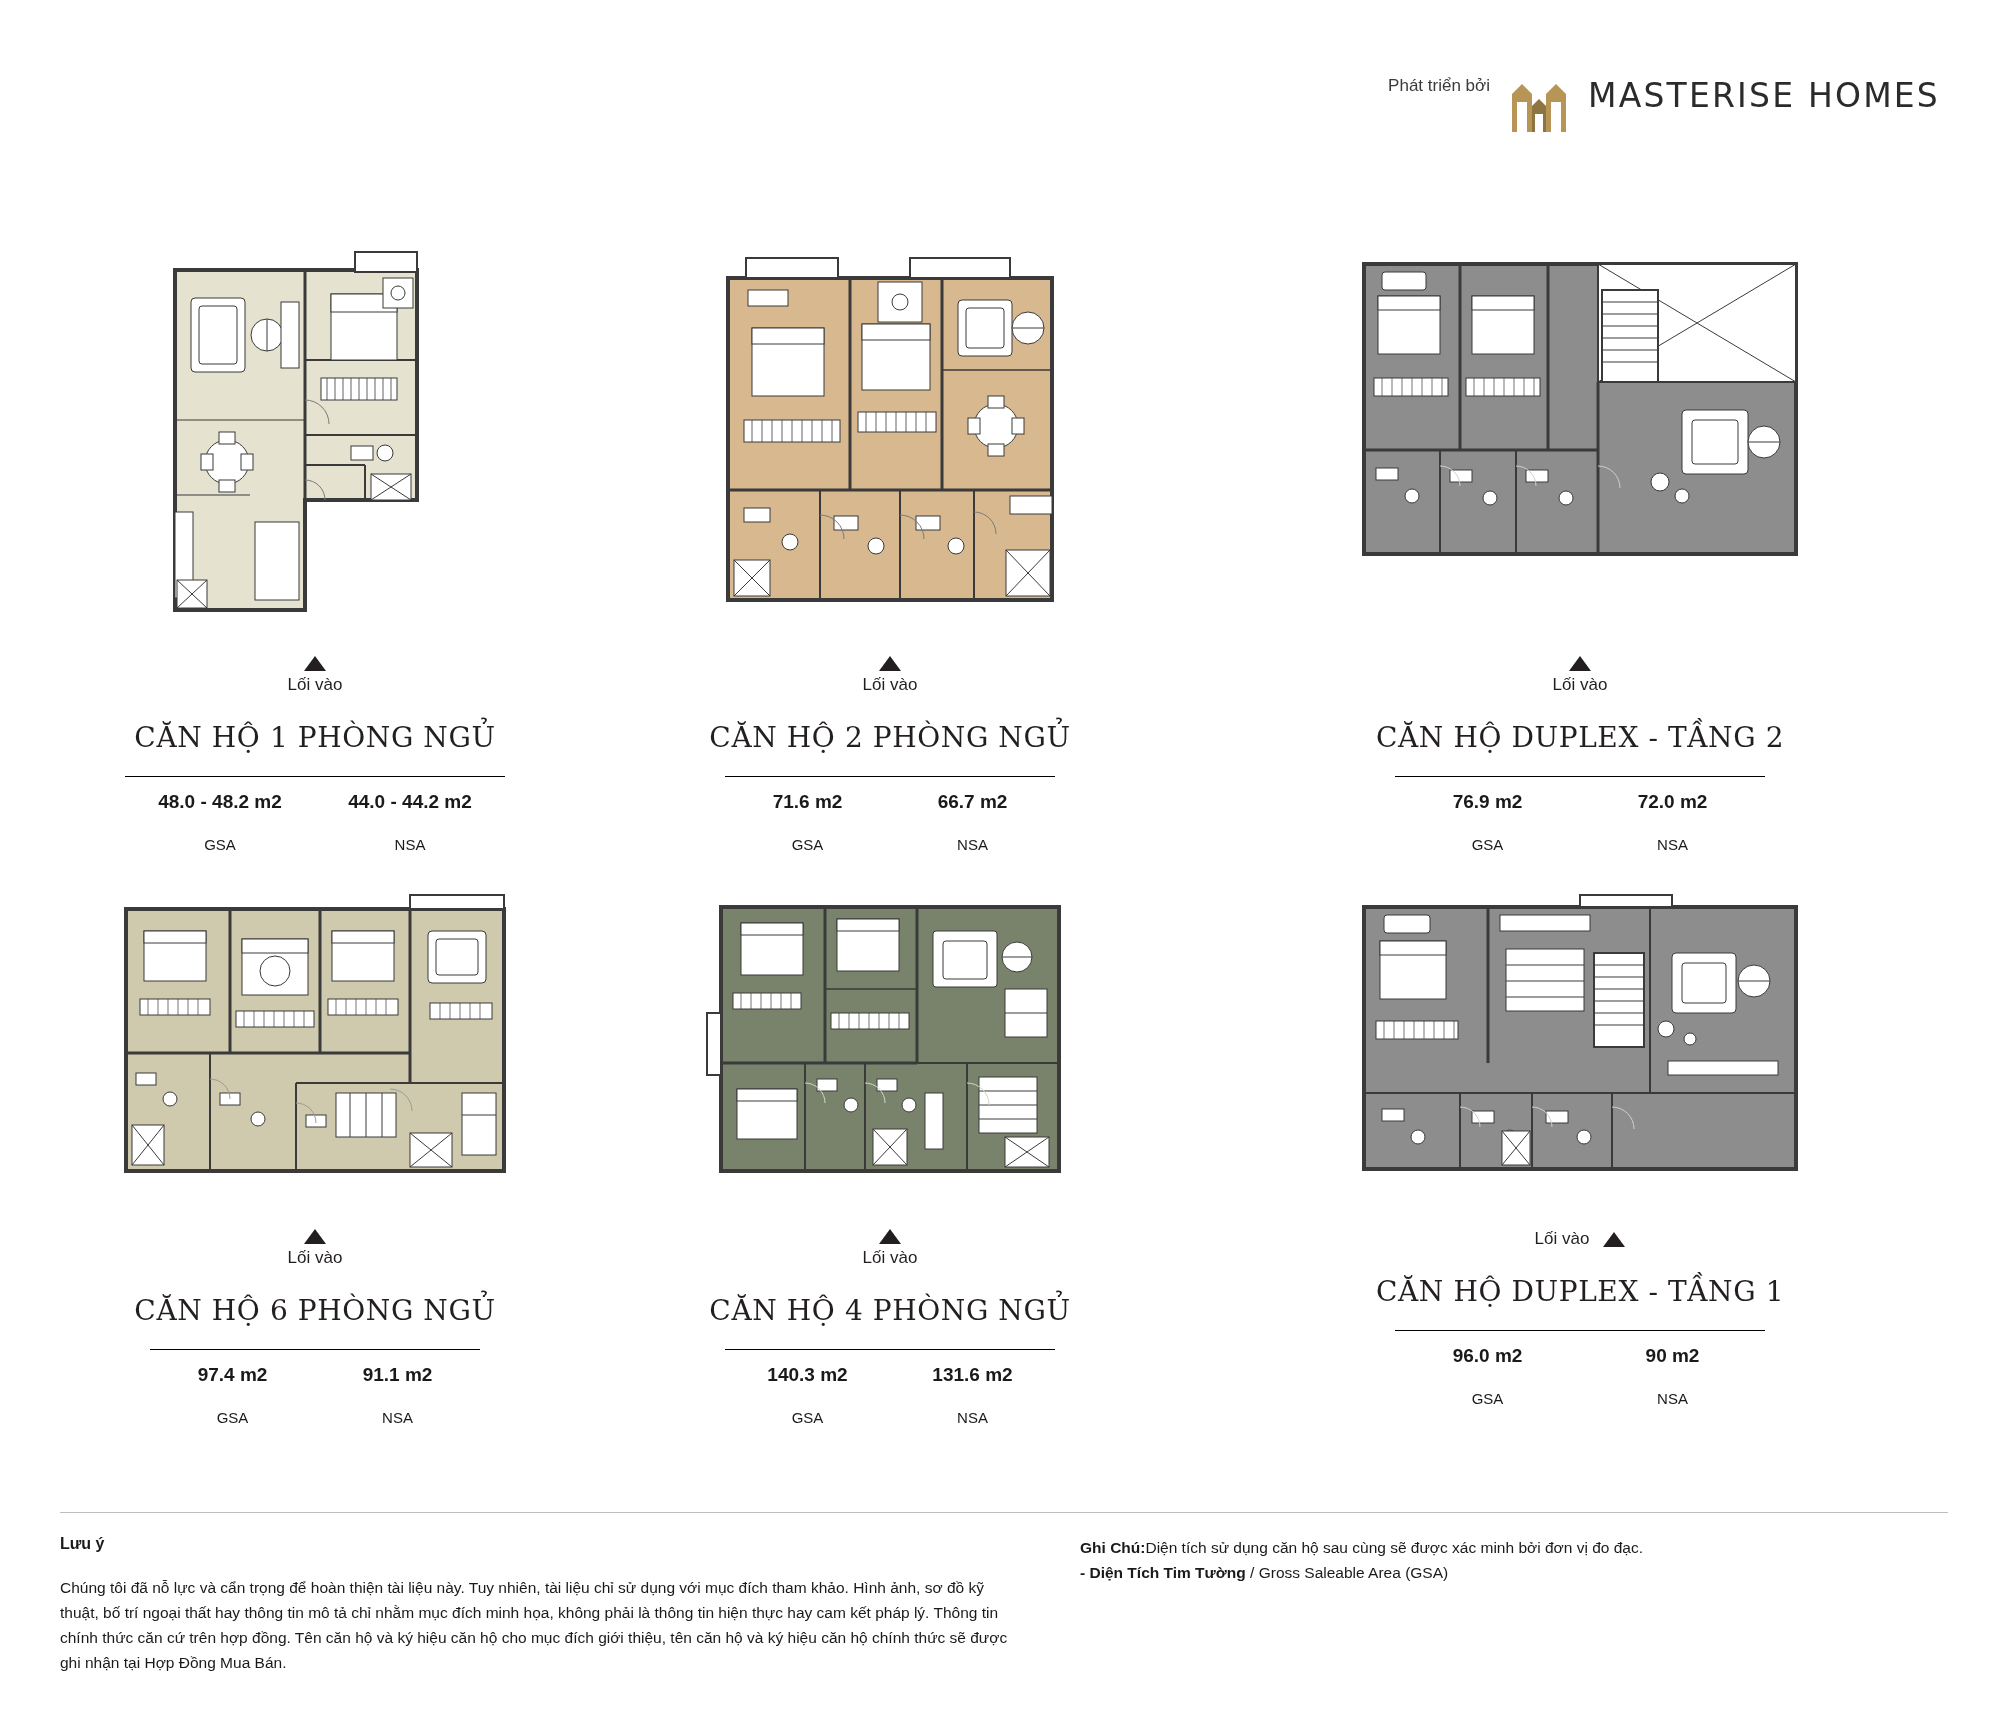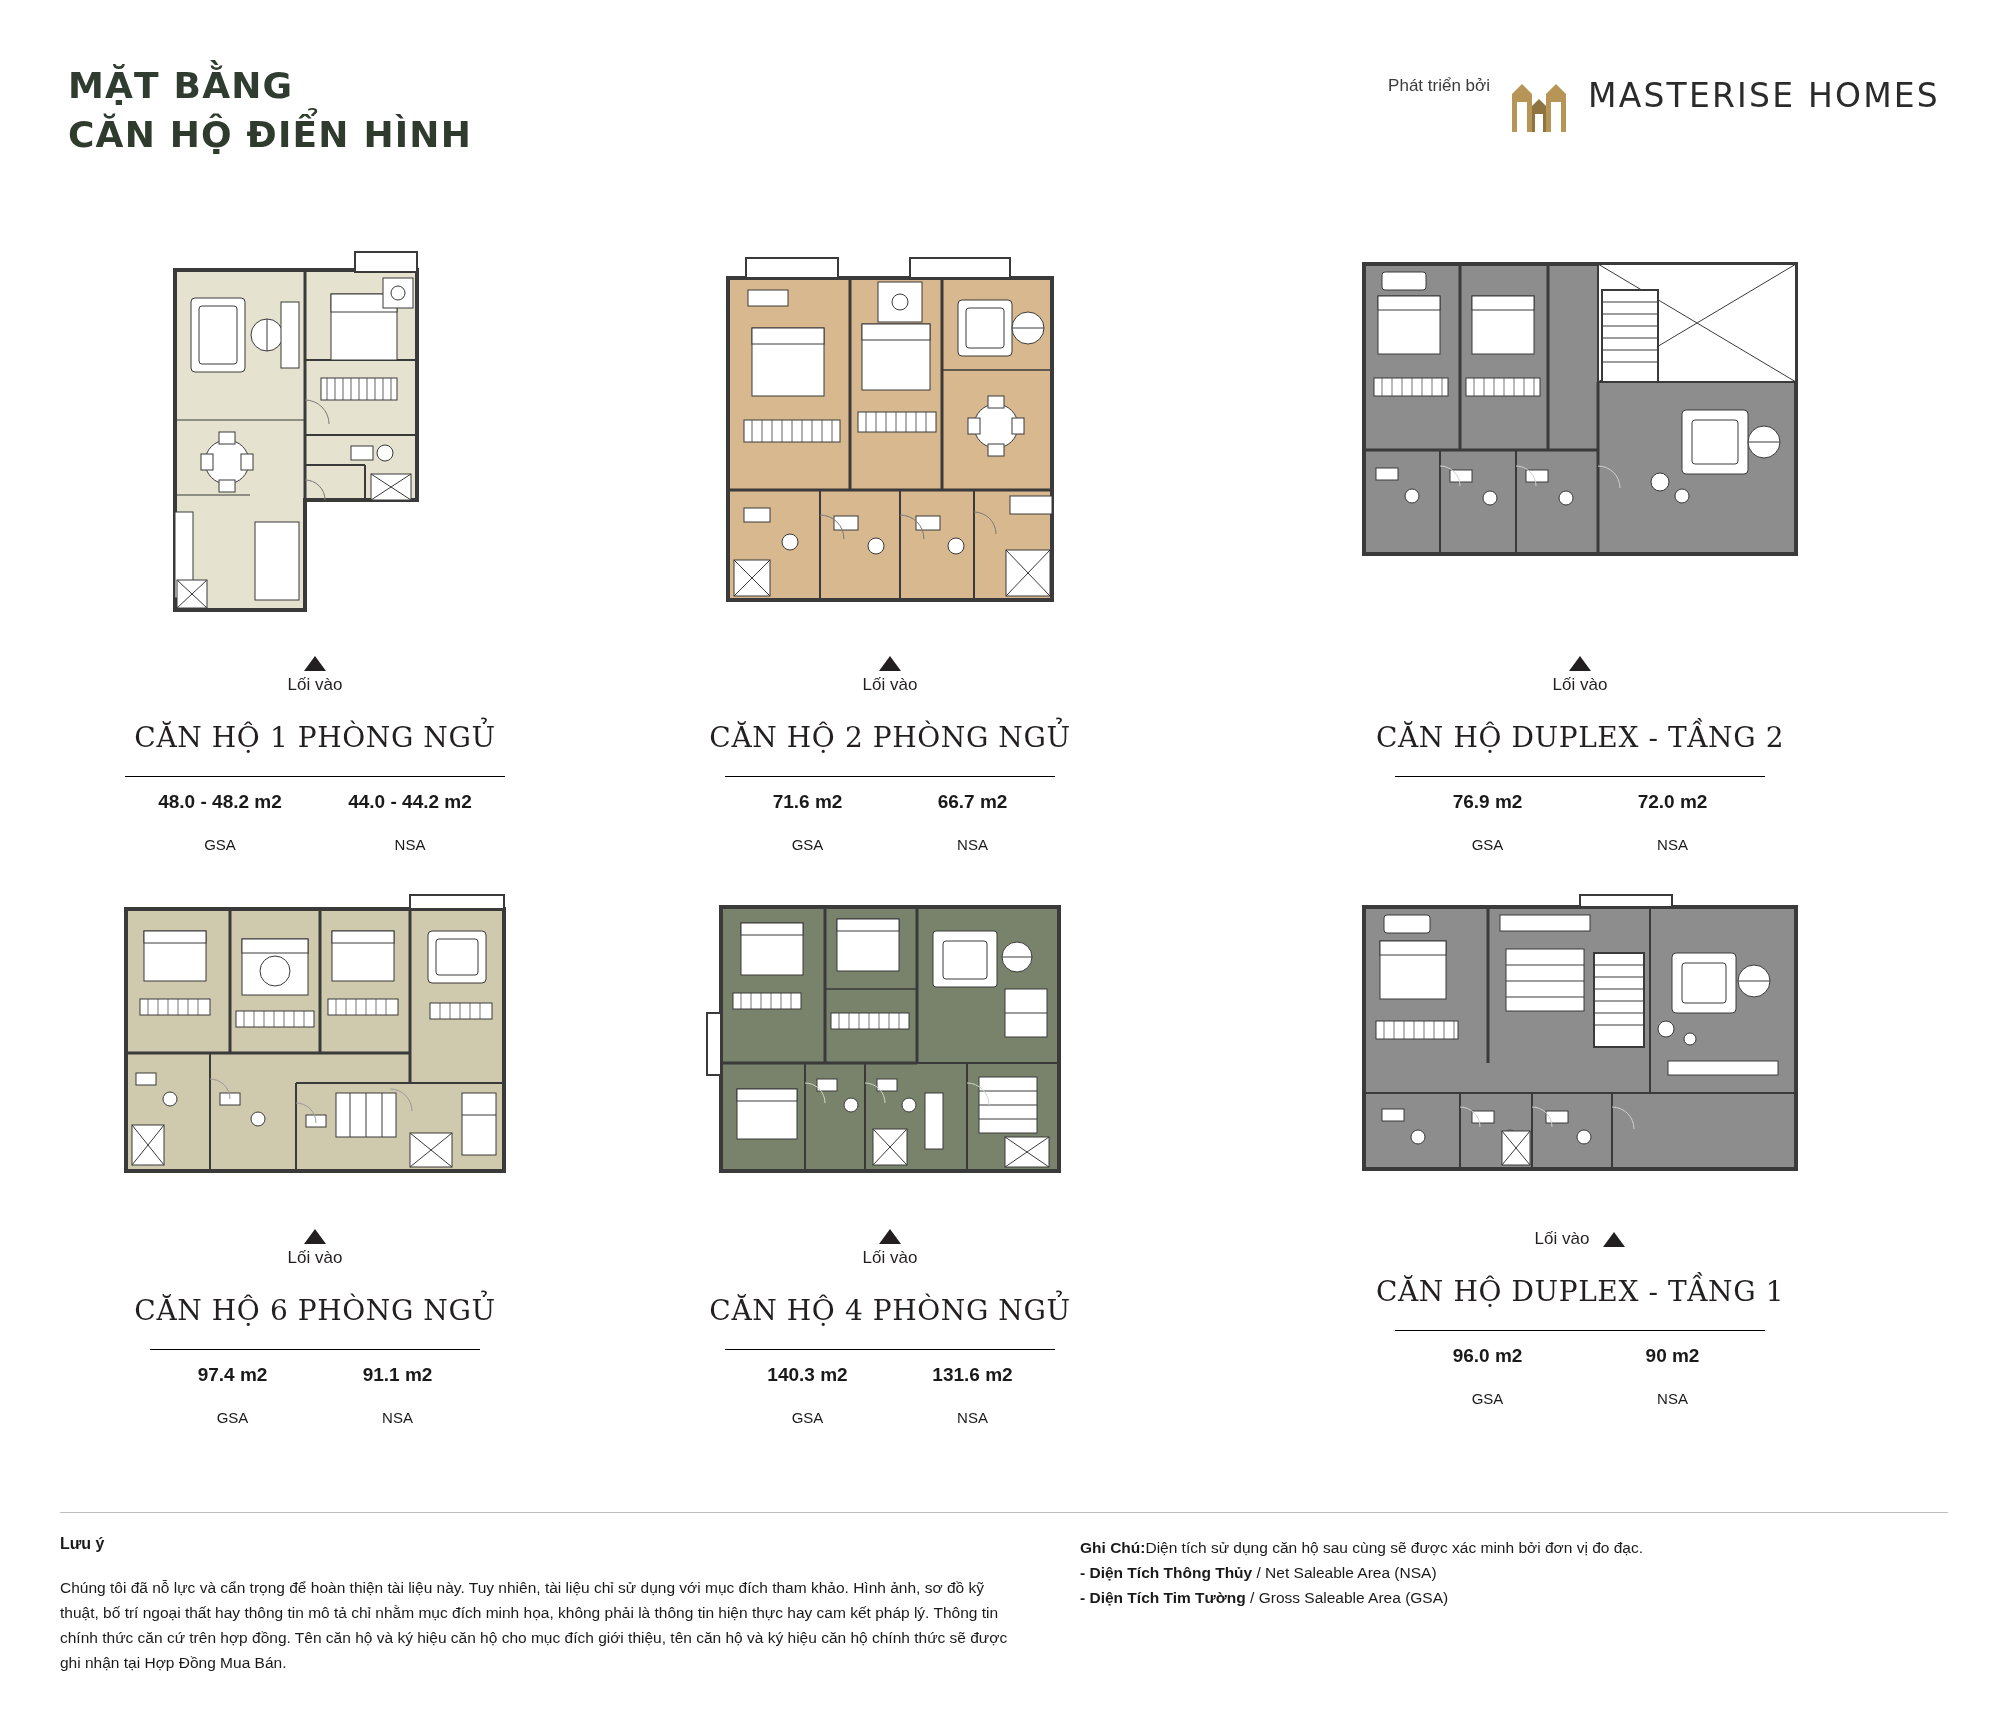--- a/index.html
+++ b/index.html
@@ -195,24 +195,20 @@
   
   .fp { position: relative; }
   .fp svg { display: block; }
 </style>
 </head>
 <body>
 
 <div class="page">
 
   <div class="header">
-    <div class="title-block">
-      <div class="title-line l1">MẶT BẰNG</div>
-      <div class="title-line l2">CĂN HỘ ĐIỂN HÌNH</div>
-    </div>
 
     <div class="brand">
       <div class="brand-pre">Phát triển bởi</div>
       <div class="brand-mark">
         <svg width="62" height="62" viewBox="0 0 62 62">
           <rect x="2" y="6" width="58" height="50" fill="none"></rect>
           <polygon points="4,56 4,18 14,8 24,18 24,56" fill="#b79556"></polygon>
           <polygon points="38,56 38,18 48,8 58,18 58,56" fill="#b79556"></polygon>
           <polygon points="24,56 24,30 31,23 38,30 38,56" fill="#8d7440"></polygon>
           <rect x="9" y="26" width="10" height="30" fill="#ffffff"></rect>
@@ -826,21 +822,18 @@
   <div class="footer">
     <div class="foot-left">
       <div class="foot-h">Lưu ý</div>
       <div class="foot-p">Chúng tôi đã nỗ lực và cẩn trọng để hoàn thiện tài liệu này. Tuy nhiên, tài liệu chỉ sử dụng với mục đích tham khảo. Hình ảnh, sơ đồ kỹ thuật, bố trí ngoại thất hay thông tin mô tả chỉ nhằm mục đích minh họa, không phải là thông tin hiện thực hay cam kết pháp lý. Thông tin chính thức căn cứ trên hợp đồng. Tên căn hộ và ký hiệu căn hộ cho mục đích giới thiệu, tên căn hộ và ký hiệu căn hộ chính thức sẽ được ghi nhận tại Hợp Đồng Mua Bán.</div>
     </div>
     <div class="foot-right">
       <div class="foot-li">
         <b>Ghi Chú:</b><span>Diện tích sử dụng căn hộ sau cùng sẽ được xác minh bởi đơn vị đo đạc.</span>
       </div>
       <div class="foot-li">
-        <b>- Diện Tích Thông Thủy</b><span> / Net Saleable Area (NSA)</span>
-      </div>
-      <div class="foot-li">
         <b>- Diện Tích Tim Tường</b><span> / Gross Saleable Area (GSA)</span>
       </div>
     </div>
   </div>
 
 </div>
 
 </body></html>

